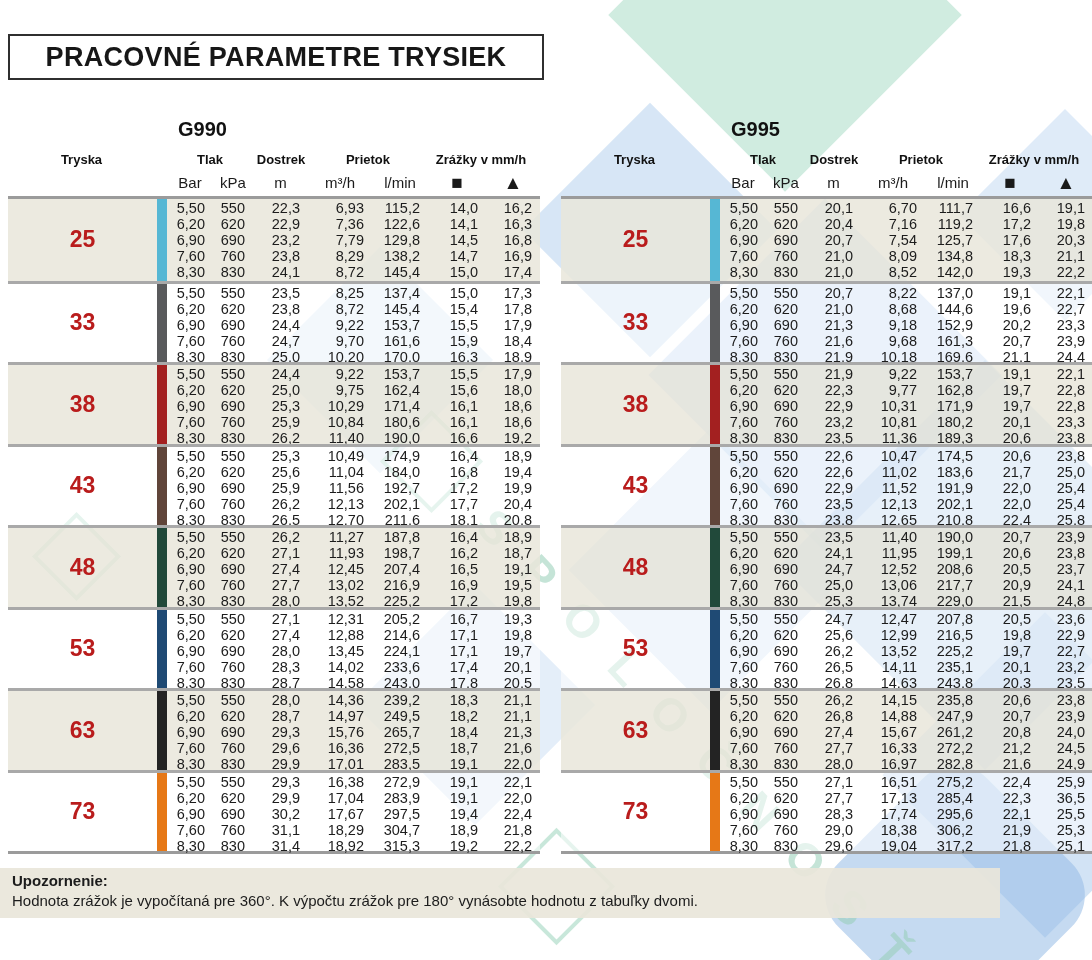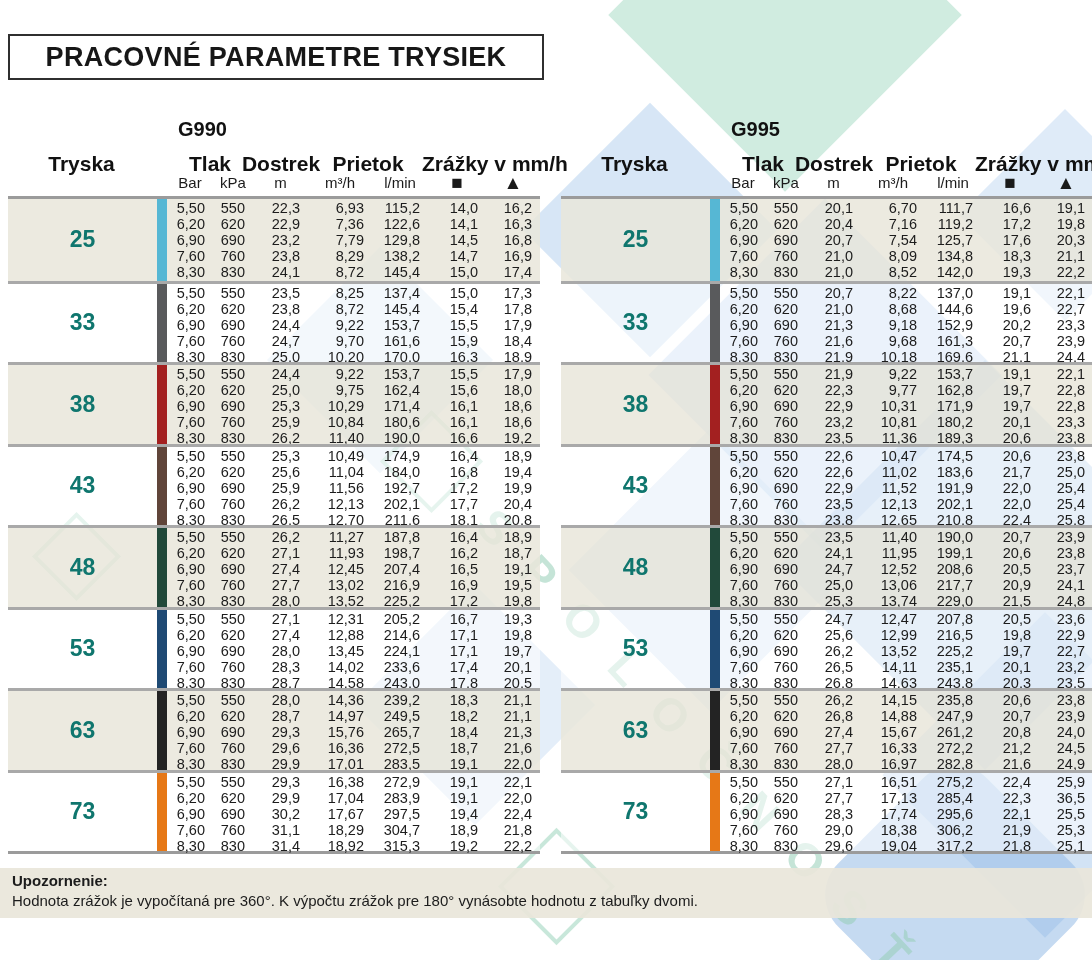--- a/index.html
+++ b/index.html
@@ -33,21 +33,21 @@
     color:#ffffff; display:flex; align-items:center; justify-content:center;
     font-size:28px; font-weight:bold; letter-spacing:-1px;
   }
   .hunter sup { font-size:9px; margin-left:2px; margin-top:-12px; }
 
   
   .ptable { position:absolute; top:112px; width:532px; height:740px; z-index:1; }
   #t0 { left:8px; }
   #t1 { left:561px; }
   .model { position:absolute; left:170px; top:6px; font-size:20px; font-weight:bold; color:#111; }
-  .h1 { position:absolute; top:40px; font-size:21px; font-weight:bold; text-align:center; color:#111; white-space:nowrap; }
+  .h1 { position:absolute; top:40px; font-size:13px; font-weight:bold; text-align:center; color:#111; white-space:nowrap; }
   .c-tryska  { left:0;     width:147px; }
   .c-tlak    { left:159px; width:86px; }
   .c-dostrek { left:233px; width:80px; }
   .c-prietok { left:300px; width:120px; }
   .c-zrazky  { left:414px; width:118px; }
   .h2 { position:absolute; top:62px; font-size:15px; text-align:center; color:#1a1a1a; }
   .u-bar  { left:159px; width:46px; }
   .u-kpa  { left:205px; width:40px; }
   .u-m    { left:245px; width:55px; }
   .u-m3h  { left:300px; width:64px; }
@@ -59,33 +59,33 @@
     position:absolute; left:0; top:84px; width:532px; height:652px;
     border-top:3px solid #9b9b9b; border-bottom:3px solid #9b9b9b;
     display:flex; flex-direction:column;
   }
   .group { height:81.5px; box-sizing:border-box; display:flex; }
   .group + .group { border-top:3px solid #a9a9a9; }
   .group.shaded { background:rgba(233,230,218,0.85); }
   .group.plain  { background:rgba(255,255,255,0.55); }
   .nozzle {
     width:178px; display:flex; align-items:center; justify-content:center;
-    font-size:23px; font-weight:bold; color:#0f766e;
+    font-size:23px; font-weight:bold; color:#b91c1c;
   }
   .strip { width:12px; }
   .rows { width:373px; display:flex; flex-direction:column; padding:1px 0; box-sizing:border-box;border-radius:8px; }
   .row { flex:1; display:grid; grid-template-columns:46px 40px 55px 64px 56px 58px 54px; }
   .cell {
     display:flex; align-items:center; justify-content:flex-end;
     padding-right:8px; font-size:14.5px; color:#1c1c1c;
   }
 
   
   .footer {
-    position:absolute; left:0; top:868px; width:1092px; height:50px;
+    position:absolute; left:0; top:868px; width:1000px; height:50px;
     background:rgba(233,230,218,0.92); z-index:1;
     box-sizing:border-box; padding:4px 12px;
   }
   .footer .head { font-size:15px; font-weight:bold; display:block; margin-bottom:3px; }
   .footer .text { font-size:15px; display:block; }
 </style>
 </head>
 <body>
 
 <div class="page">

